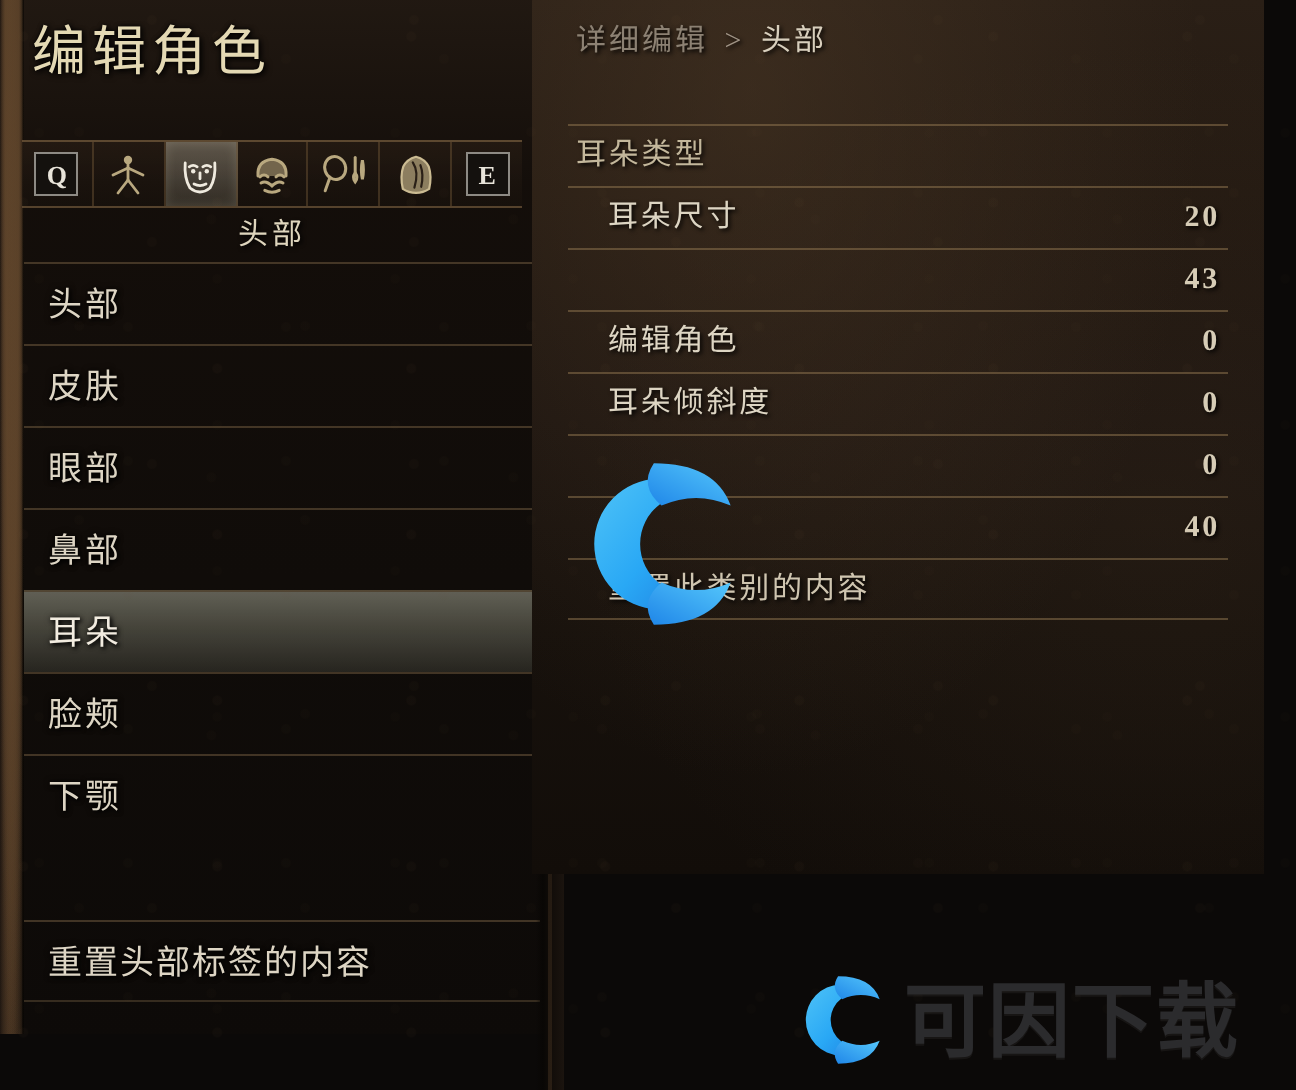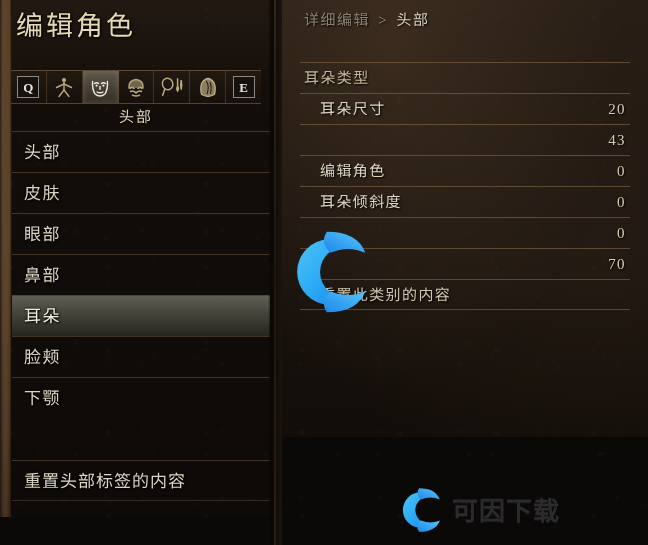--- a/index.html
+++ b/index.html
@@ -169,21 +169,21 @@
   #divider::after {
     content: "";
     position: absolute;
     left: 6px; top: 0; width: 2px; height: 100%;
     background: linear-gradient(180deg, rgba(58,42,28,.8), rgba(30,22,15,.9), rgba(52,38,25,.7));
   }
 
   
   #right-panel {
     position: absolute;
-    left: 282px; top: 0;
+    left: 266px; top: 0;
     width: 366px; height: 437px;
     background:
       radial-gradient(ellipse at 30% 10%, rgba(86,65,44,.40) 0%, rgba(0,0,0,0) 62%),
       radial-gradient(ellipse at 85% 60%, rgba(70,53,36,.22) 0%, rgba(0,0,0,0) 65%),
       linear-gradient(180deg, #2a1f16 0%, #241a12 22%, #1d1510 48%, #17110c 72%, #120d09 100%);
     overflow: hidden;
   }
   #breadcrumb {
     position: absolute;
     left: 22px; top: 8px;
@@ -219,31 +219,32 @@
     color: #cfc6b2;
     text-shadow: 1px 1px 2px #000;
   }
   .attr-row.sub .attr-label { left: 20px; color: #ddd5c3; }
   .attr-row.header .attr-label { color: #c3b79b; }
   .attr-row .attr-value {
     position: absolute; right: 4px; top: 0;
     color: #d6ccb6;
     font-size: 15px;
     text-shadow: 1px 1px 2px #000;
+    font-weight: bold;
   }
   .attr-row.reset .attr-label { left: 20px; color: #cfc5b0; }
 
   
   .wm-logo { position: absolute; pointer-events: none; }
   #wm-center { left: 277px; top: 224px; width: 96px; height: 96px; }
   #wm-bottom-logo { left: 392px; top: 484px; width: 52px; height: 52px; }
   #wm-bottom-text {
     position: absolute;
     left: 452px; top: 489px;
-    font-size: 26px;
+    font-size: 41px;
     font-weight: bold;
     letter-spacing: 1px;
     color: #2b2b2d;
     font-family: "DejaVu Sans", "Liberation Sans", sans-serif;
     text-shadow: 0 1px 0 rgba(255,255,255,.05);
     line-height: 44px;
     white-space: nowrap;
     pointer-events: none;
   }
 </style>
@@ -395,21 +396,21 @@
         <span class="attr-label">耳朵倾斜度</span>
         <span class="attr-value">0</span>
       </div>
 
       <div class="attr-row sub">
         <span class="attr-label"></span>
         <span class="attr-value">0</span>
       </div>
 
       <div class="attr-row sub">
-        <span class="attr-value">70</span>
+        <span class="attr-value">40</span>
       </div>
 
       <div class="attr-row reset">
         <span class="attr-label">重置此类别的内容</span>
         <span class="attr-value"></span>
       </div>
 
     </div>
   </div>
 

